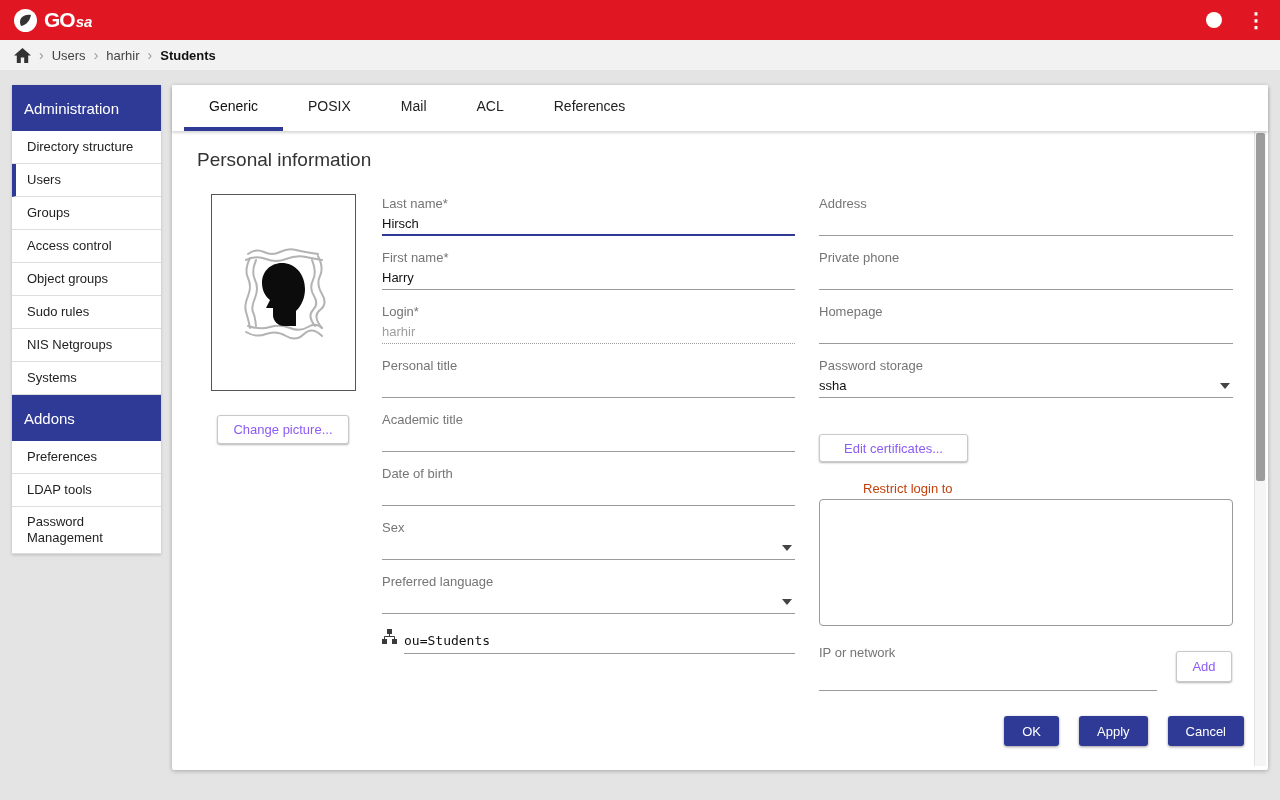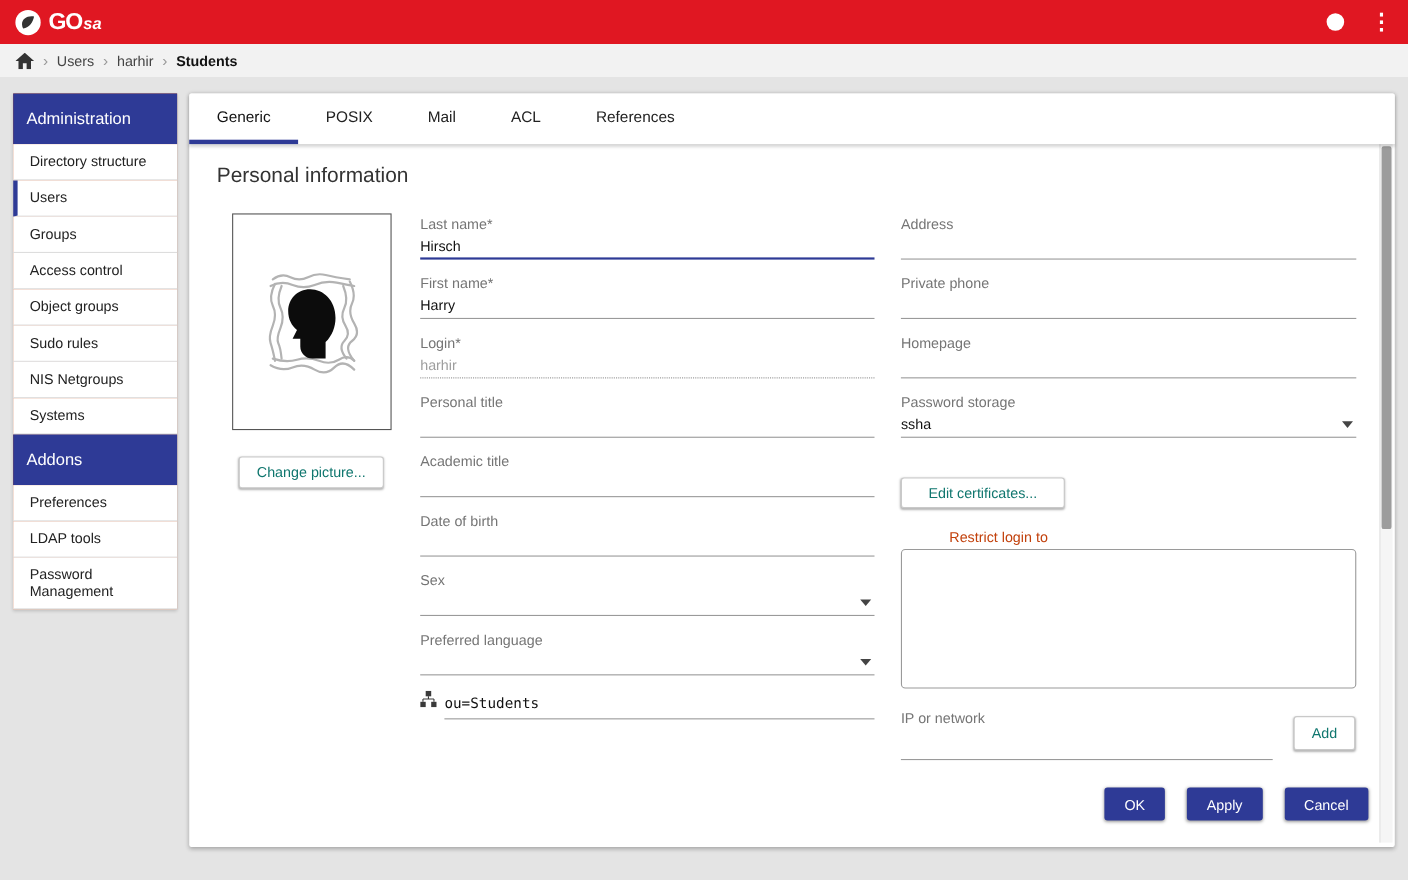--- a/index.html
+++ b/index.html
@@ -30,30 +30,30 @@
   .sidebar { position:absolute; left:12px; top:85px; width:149px; background:#c2410c; box-shadow:0 1px 3px rgba(0,0,0,.18); }
   .side-header { height:46px; background:var(--accent); color:#fff; font-size:15px; display:flex; align-items:center; padding-left:12px; }
   .side-item { min-height:33px; display:flex; align-items:center; padding:7px 6px 7px 15px; font-size:13px; color:#222;
                border-bottom:1px solid #ddd; cursor:pointer; background:#fff; line-height:16px; }
   .side-item.selected { border-left:4px solid var(--accent); padding-left:11px; }
 
   
   .card { position:absolute; left:172px; top:85px; width:1096px; height:685px; background:#fff;
           box-shadow:0 1px 4px rgba(0,0,0,.28); border-radius:2px; }
   .tabbar { position:absolute; left:0; top:0; width:100%; height:46px; display:flex; background:#fff;
-            box-shadow:0 2px 3px rgba(0,0,0,.16); border-radius:2px 2px 0 0; z-index:2; }
+            box-shadow:0 2px 3px rgba(0,0,0,.16); border-radius:2px 2px 0 0; z-index:2;padding-left:12px; }
   .tab { padding:0 25px; display:flex; align-items:center; font-size:14px; color:#222; cursor:pointer; border-bottom:4px solid transparent; }
   .tab.active { border-bottom:4px solid var(--accent); color:#111; }
 
   .page-title { position:absolute; left:25px; top:64px; font-size:19px; font-weight:normal; color:#333; }
 
   .photo-frame { position:absolute; left:39px; top:109px; width:145px; height:197px; border:1px solid #555; background:#fff;
                  display:flex; align-items:center; justify-content:center; }
   .btn-light { background:#fff; border:1px solid #c9c9c9; border-radius:3px; box-shadow:0 1px 2px rgba(0,0,0,.3);
-               font-size:13px; color:#0f766e; cursor:pointer; font-family:inherit; }
+               font-size:13px; color:#8b5cf6; cursor:pointer; font-family:inherit; }
   .change-pic { position:absolute; left:45px; top:330px; width:132px; height:29px; }
 
   .col { position:absolute; top:111px; }
   .col-left  { left:210px; width:413px; }
   .col-right { left:647px; width:414px; }
 
   .field { margin-bottom:14px; position:relative; }
   .flabel { font-size:13px; color:#757575; height:16px; line-height:16px; }
   .field input { display:block; width:100%; height:24px; border:0; border-bottom:1px solid #9a9a9a; background:transparent;
                  font-size:13px; color:#111; outline:none; padding:0; border-radius:0; font-family:Liberation Sans, sans-serif; }

